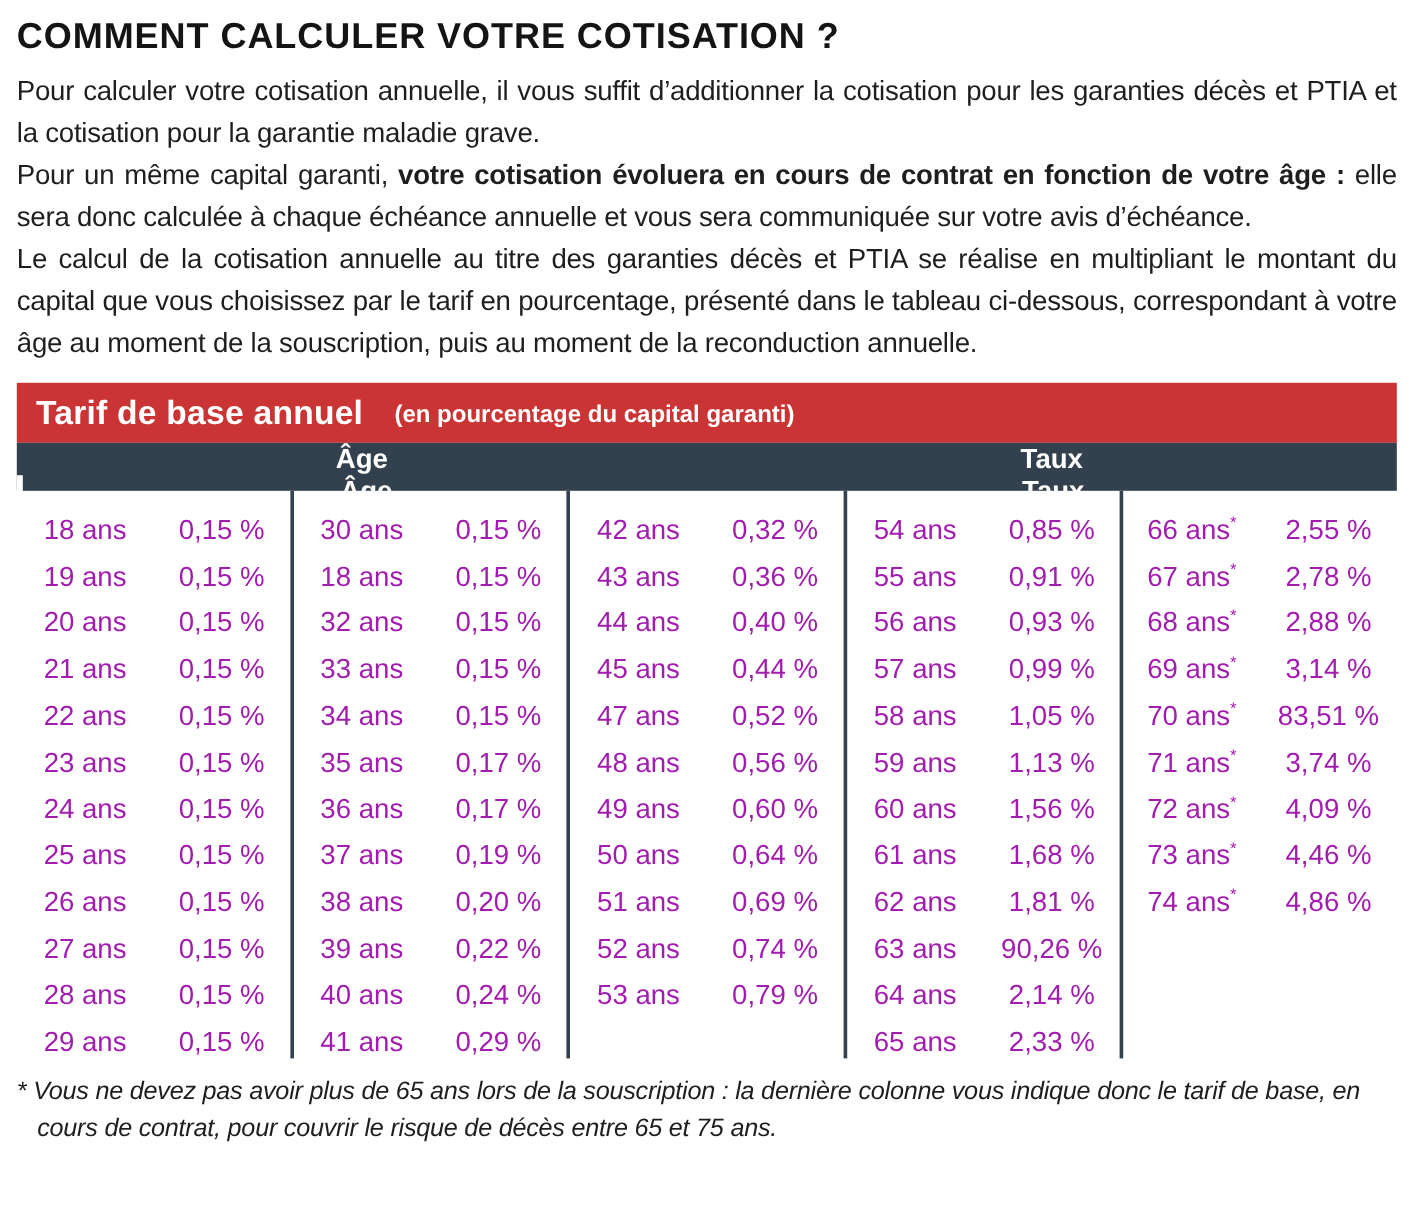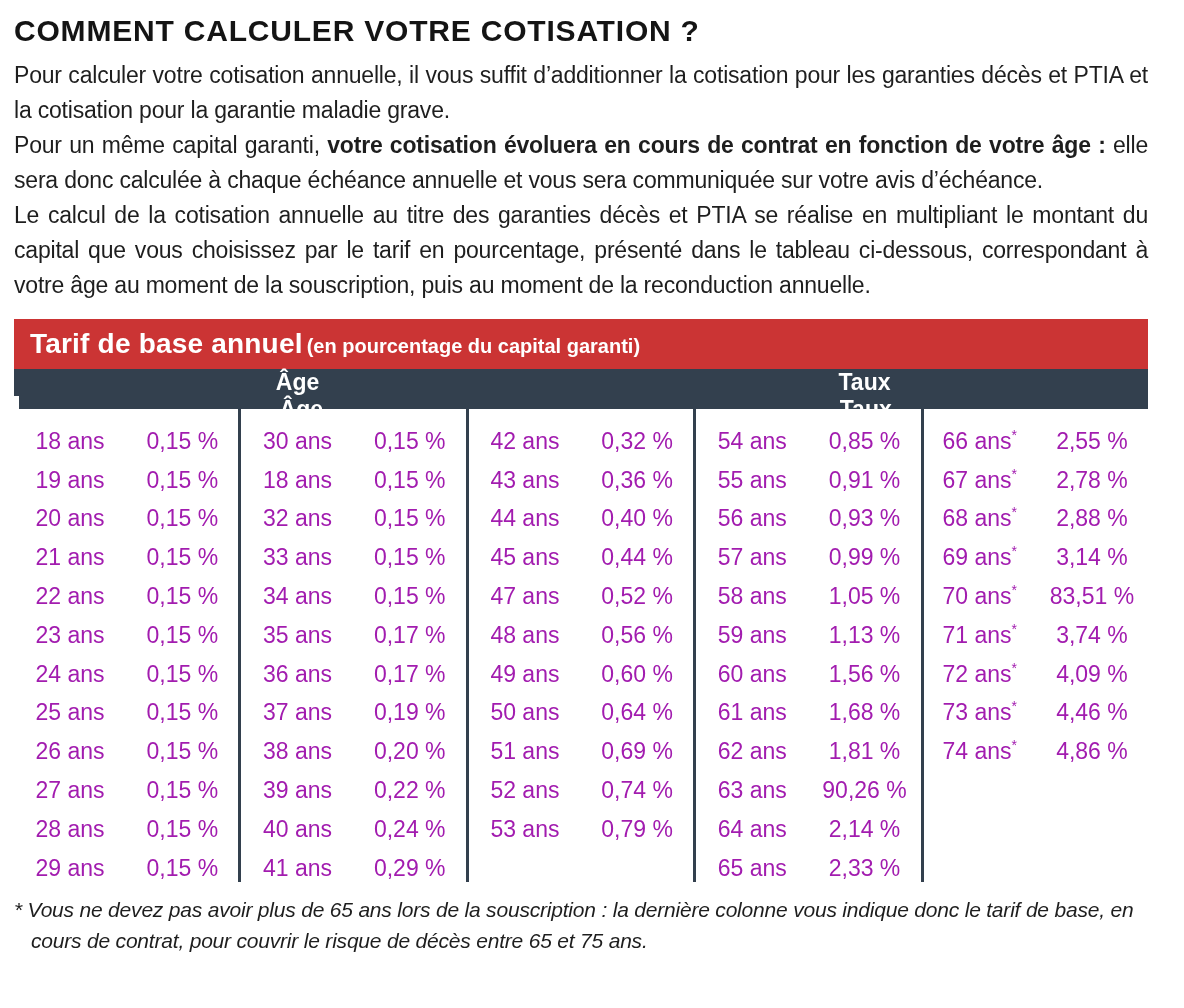--- a/index.html
+++ b/index.html
@@ -1,37 +1,37 @@
 <!DOCTYPE html>
 <html><head>
 <meta charset="utf-8">
 <style>
   html,body { margin:0; padding:0; background:#ffffff; }
   body {
     width:1184px; height:1008px; overflow:hidden;
     font-family:"Liberation Sans", sans-serif;
     color:#1e1e1e;
   }
-  .page { box-sizing:border-box; width:1184px; height:1008px; padding:8px 36px 0 14px; }
+  .page { box-sizing:border-box; width:1184px; height:1008px; padding:8px 20px 0 14px; }
 
   .page-title {
     margin:6px 0 10px 0;
     font-size:30px; font-weight:bold; letter-spacing:0.8px;
     color:#141414;
   }
   .para {
     margin:0; font-size:23px; line-height:35px;
     text-align:justify; letter-spacing:-0.2px; color:#1e1e1e;
   }
   .para b { letter-spacing:-0.2px; }
 
   
   .tarif-table { margin-top:16px; }
   .ttl-bar {
-    height:50px; display:flex; align-items:center; gap:4px;
+    height:50px; display:flex; align-items:center; gap:26px;
     padding:0 16px; box-sizing:border-box;
   }
   .ttl { color:#fff; font-weight:bold; font-size:28px; letter-spacing:0.2px; }
   .subttl { color:#fff; font-weight:bold; font-size:20px; position:relative; top:2px; }
 
   .thead { display:flex; height:40px; }
   .hgroup { flex:1; display:flex; align-items:center; }
   .hgroup + .hgroup { border-left:5px solid #ffffff; }
   .hcell { flex:1; text-align:center; color:#ffffff; font-weight:bold; font-size:23px; }
 

